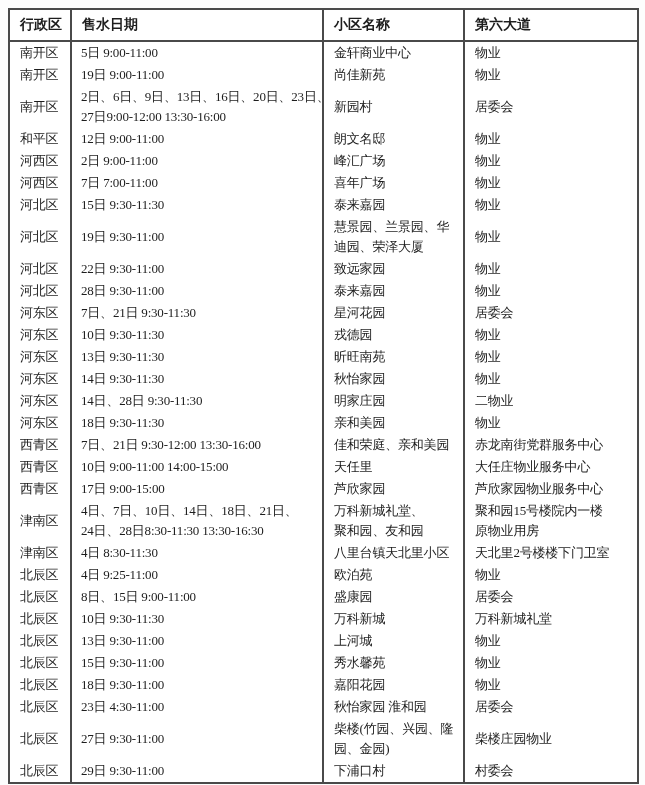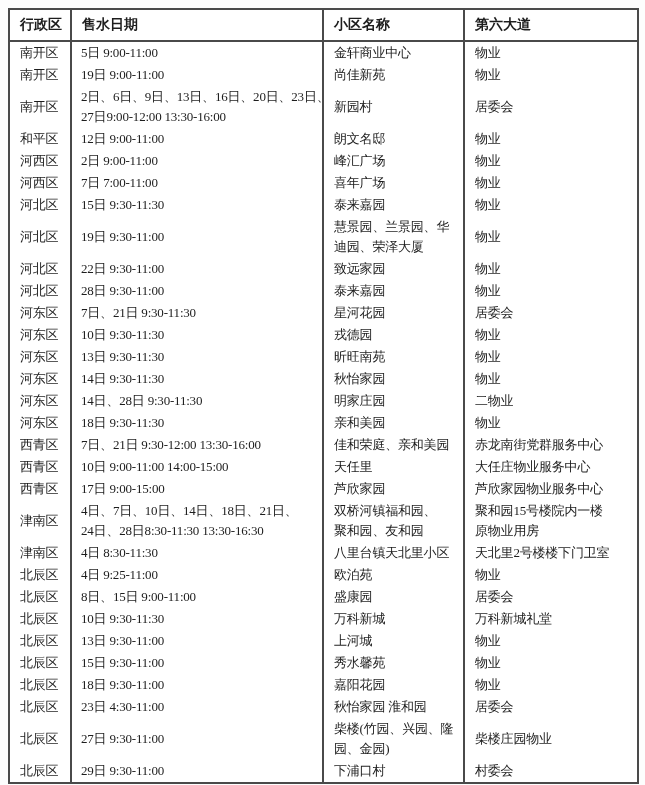--- a/index.html
+++ b/index.html
@@ -184,21 +184,21 @@
         <tr>
           <td class="col-district">西青区</td>
           <td class="col-dates">17日 9:00-15:00</td>
           <td class="col-community">芦欣家园</td>
           <td class="col-location">芦欣家园物业服务中心</td>
         </tr>
         <tr>
           <td class="col-district">津南区</td>
           <td class="col-dates">4日、7日、10日、14日、18日、21日、
 24日、28日8:30-11:30 13:30-16:30</td>
-          <td class="col-community">双桥河镇福和园、
+          <td class="col-community">万科新城礼堂、
 聚和园、友和园</td>
           <td class="col-location">聚和园15号楼院内一楼
 原物业用房</td>
         </tr>
         <tr>
           <td class="col-district">津南区</td>
           <td class="col-dates">4日 8:30-11:30</td>
           <td class="col-community">八里台镇天北里小区</td>
           <td class="col-location">天北里2号楼楼下门卫室</td>
         </tr>

